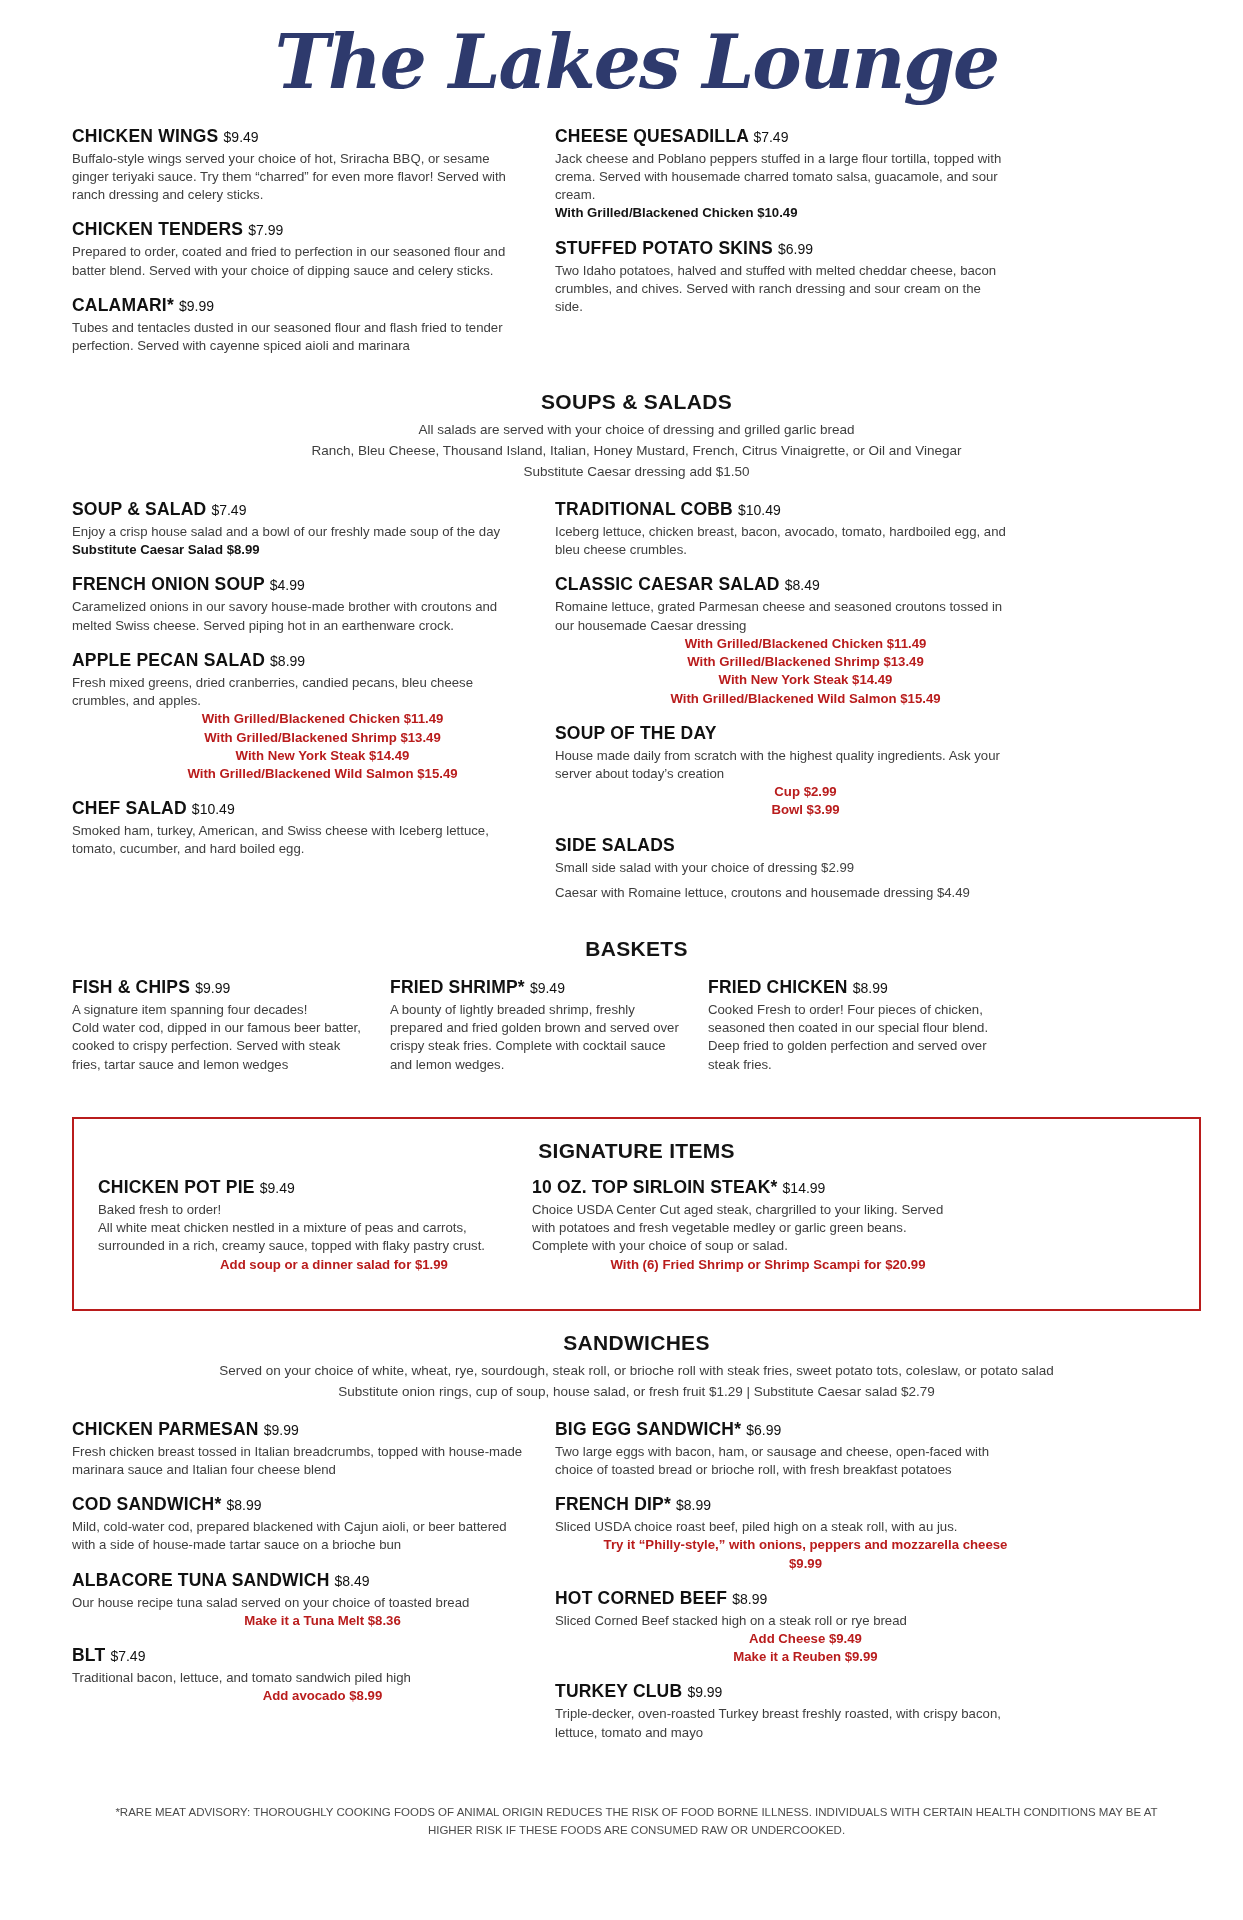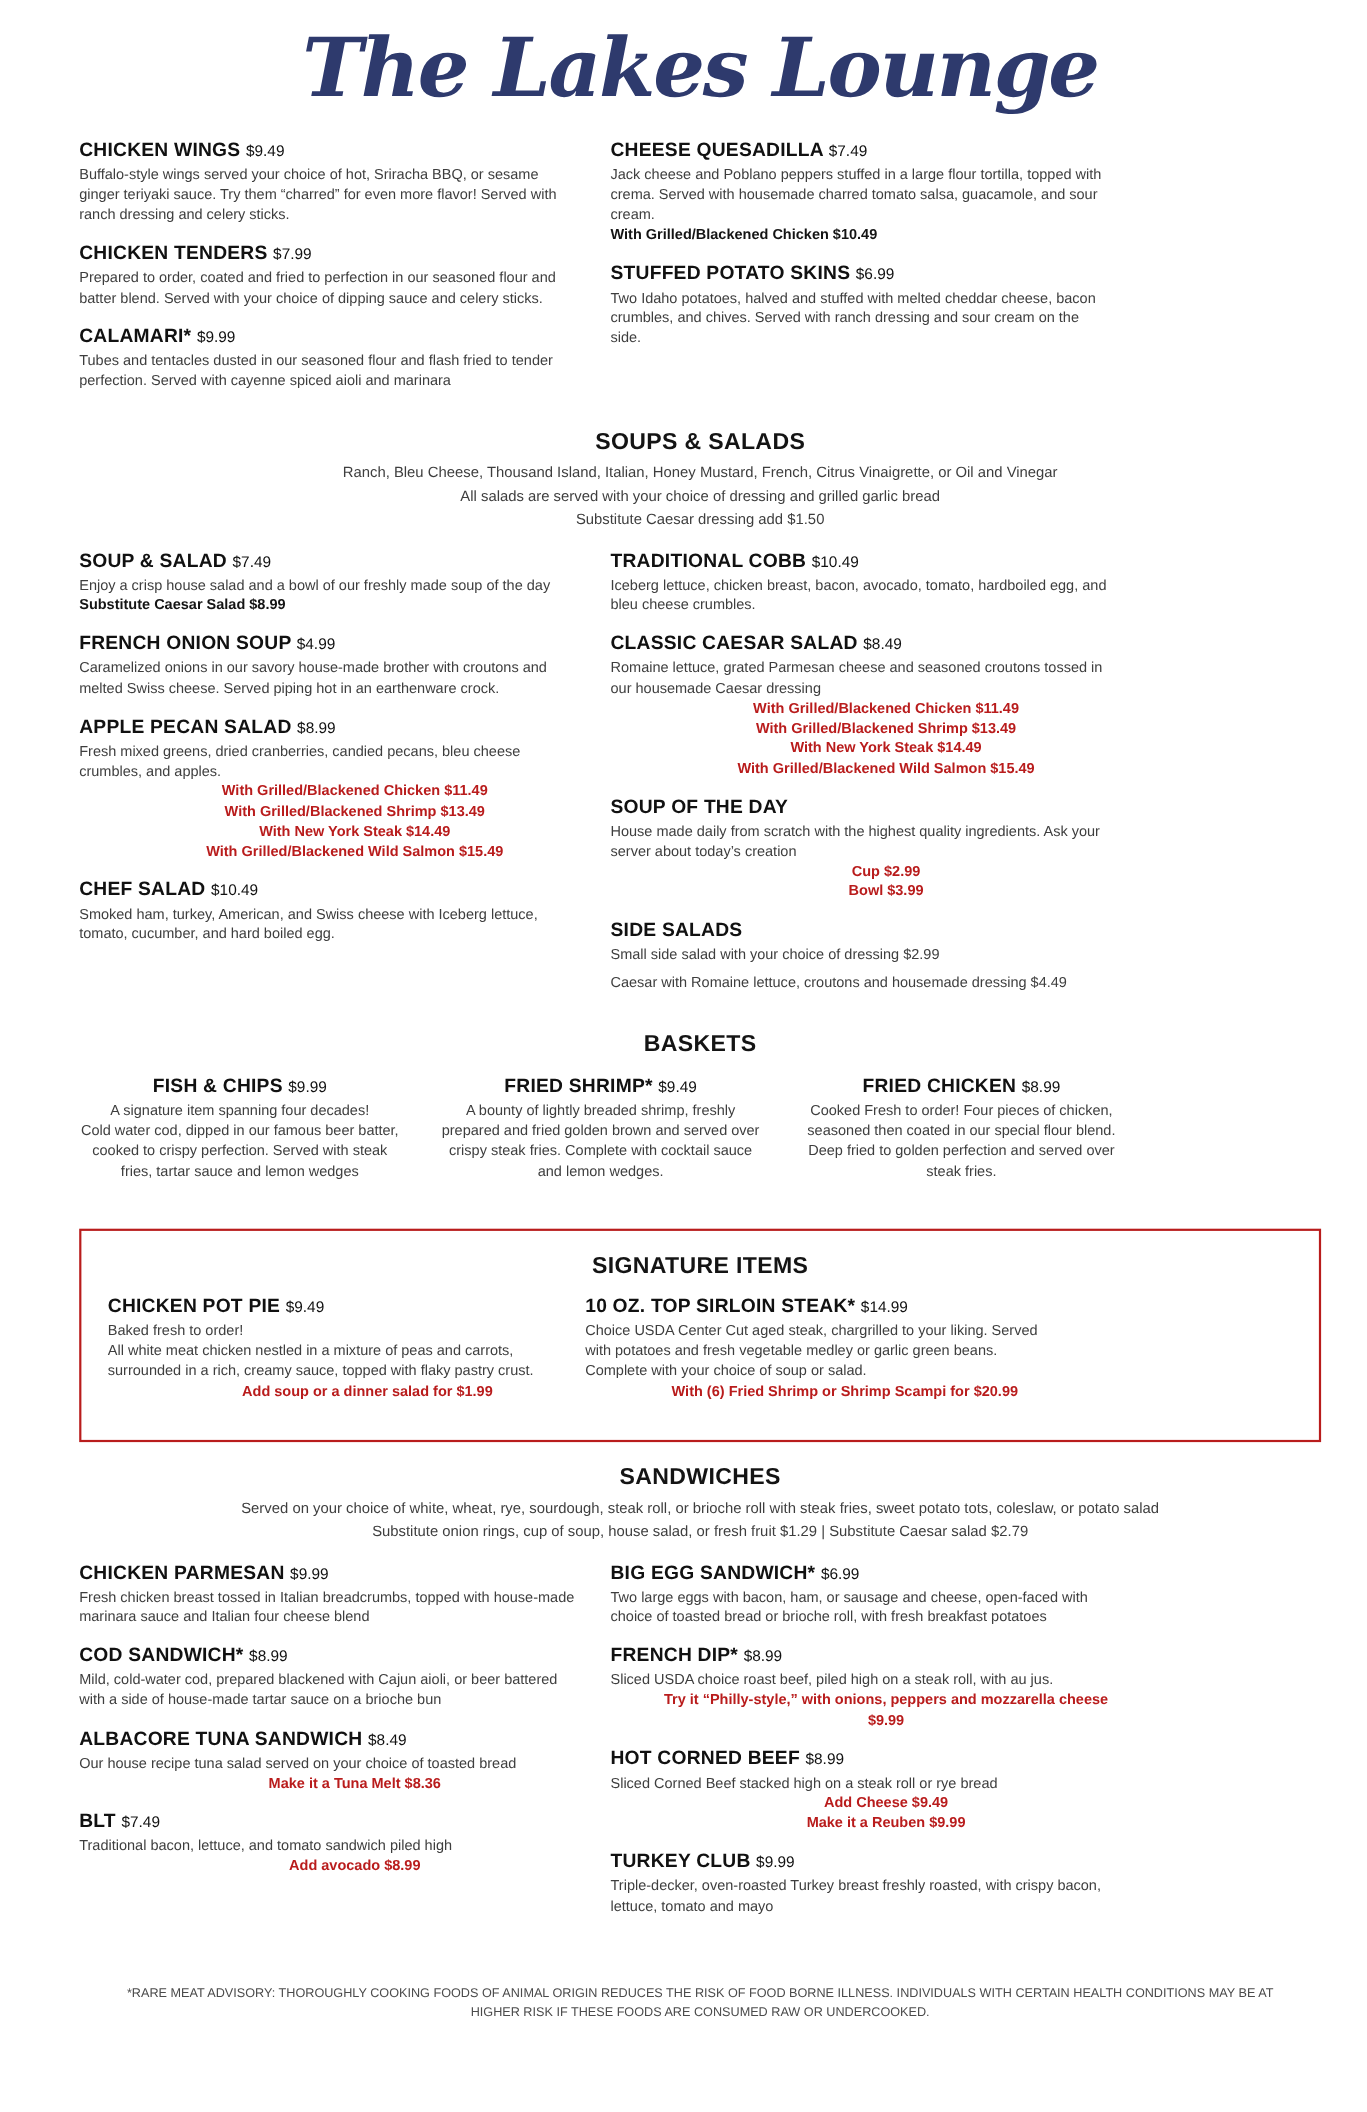--- a/index.html
+++ b/index.html
@@ -35,21 +35,21 @@
   }
   .section-intro {
     font-size: 13.5px;
     color: #3e3e3e;
     text-align: center;
     margin: 0;
     line-height: 1.55;
   }
   .cols { display: grid; justify-content: start; margin-top: 16px; }
   .cols-2 { grid-template-columns: 455px 455px; column-gap: 28px; }
-  .cols-3 { grid-template-columns: 292px 292px 292px; column-gap: 36px; text-align: center; }
+  .cols-3 { grid-template-columns: 292px 292px 292px; column-gap: 26px; }
   .menu-item { margin-bottom: 15px; }
   .item-heading { margin: 0 0 3px; font-size: 17.5px; font-weight: 700; letter-spacing: .2px; color: #111; }
   .item-price { font-size: 14px; font-weight: 400; letter-spacing: 0; }
   .line { margin: 0; font-size: 13.2px; line-height: 1.38; }
   .desc { color: #3e3e3e; font-weight: 400; }
   .desc-gap { color: #3e3e3e; font-weight: 400; margin-top: 7px; }
   .bold { color: #141414; font-weight: 700; }
   .bold-indent { color: #b91c1c; font-weight: 700; margin-left: 46px; text-align: center; }
   .boxed {
     border: 2px solid #b91c1c;
@@ -96,22 +96,22 @@
             </div>
             <div class="menu-item">
               <h3 class="item-heading"><span class="item-name">STUFFED POTATO SKINS</span> <span class="item-price">$6.99</span></h3>
               <p class="line desc">Two Idaho potatoes, halved and stuffed with melted cheddar cheese, bacon crumbles, and chives. Served with ranch dressing and sour cream on the side.</p>
             </div>
           </div>
         </div>
       </section>
       <section class="menu-section">
         <h2 class="section-header">SOUPS &amp; SALADS</h2>
+        <p class="section-intro">All salads are served with your choice of dressing and grilled garlic bread</p>
         <p class="section-intro">Ranch, Bleu Cheese, Thousand Island, Italian, Honey Mustard, French, Citrus Vinaigrette, or Oil and Vinegar</p>
-        <p class="section-intro">All salads are served with your choice of dressing and grilled garlic bread</p>
         <p class="section-intro">Substitute Caesar dressing add $1.50</p>
         <div class="cols cols-2">
           <div class="col">
             <div class="menu-item">
               <h3 class="item-heading"><span class="item-name">SOUP &amp; SALAD</span> <span class="item-price">$7.49</span></h3>
               <p class="line desc">Enjoy a crisp house salad and a bowl of our freshly made soup of the day</p>
               <p class="line bold">Substitute Caesar Salad $8.99</p>
             </div>
             <div class="menu-item">
               <h3 class="item-heading"><span class="item-name">FRENCH ONION SOUP</span> <span class="item-price">$4.99</span></h3>

